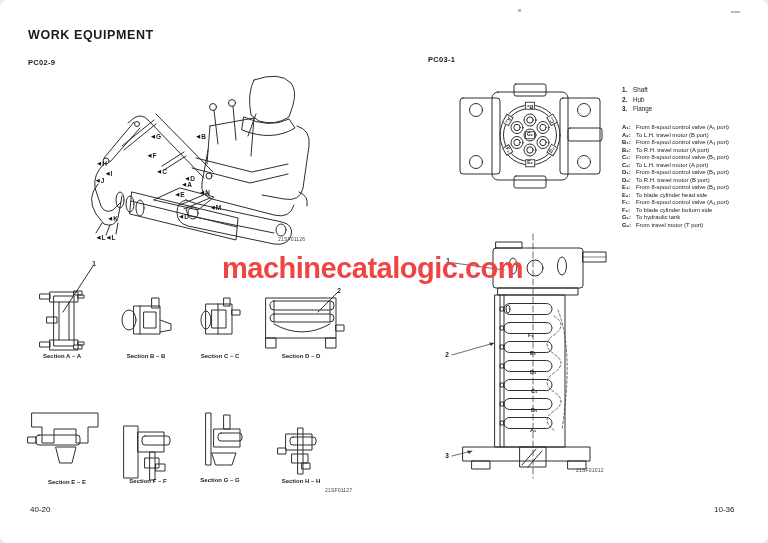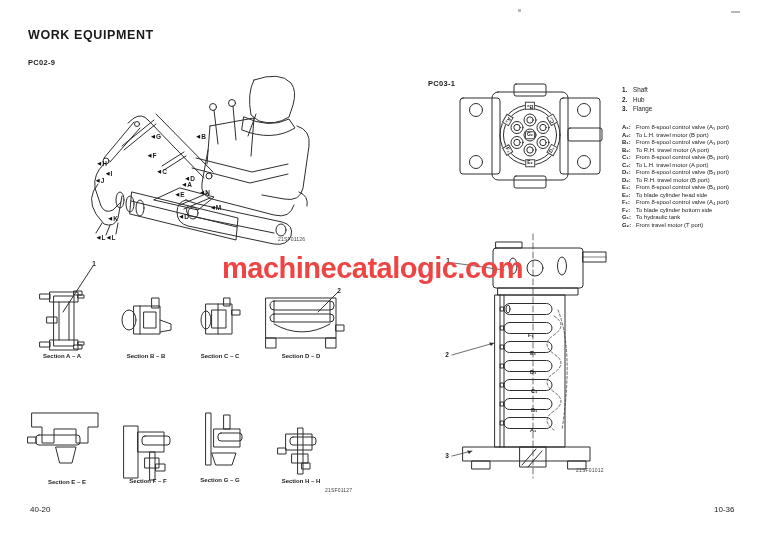--- a/index.html
+++ b/index.html
@@ -1,17 +1,17 @@
 <!DOCTYPE html>
 <html><head>
 <meta charset="utf-8">
 <style>
   html,body{margin:0;padding:0;background:#e8e8e8;}
   #page{position:relative;width:768px;height:543px;background:#ffffff;overflow:hidden;
-        font-family:"Liberation Sans","DejaVu Sans",sans-serif;color:#1a1a1a;}
+        font-family:"Liberation Sans","DejaVu Sans",sans-serif;color:#1a1a1a;border-radius:7px;}
   .abs{position:absolute;}
   .title{left:28px;top:28px;font-size:12.5px;font-weight:bold;letter-spacing:.6px;}
   .pc-label{font-size:7.5px;font-weight:bold;letter-spacing:.3px;}
   .fig-num{font-size:5px;color:#444;letter-spacing:.2px;}
   .page-num{font-size:8px;font-weight:normal;}
   .watermark{left:222px;top:252px;font-size:29px;font-weight:bold;letter-spacing:-0.5px;
              color:#ef4444;z-index:50;white-space:nowrap;}
   svg{display:block;overflow:visible;}
   .line-art{stroke:#2e2e2e;fill:none;stroke-width:1;stroke-linejoin:round;stroke-linecap:round;}
   
@@ -38,21 +38,21 @@
 </head>
 <body>
 
 <div id="page">
 
   <div class="abs artifact" style="left:518px;top:9px;width:3px;height:3px;"></div>
   <div class="abs artifact" style="left:731px;top:11px;width:9px;height:2px;"></div>
 
   <div class="abs title">WORK EQUIPMENT</div>
   <div class="abs pc-label" style="left:28px;top:58px;">PC02-9</div>
-  <div class="abs pc-label" style="left:428px;top:55px;margin-top:24px;">PC03-1</div>
+  <div class="abs pc-label" style="left:428px;top:55px;">PC03-1</div>
 
   <div class="abs watermark">machinecatalogic.com</div>
 
   <div class="abs" style="left:58px;top:72px;width:255px;height:172px;">
     <svg width="255" height="172" viewBox="0 0 255 172">
       <g class="line-art">
 
         <path d="M196,8 q26,-9 37,3 q6,8 2,22 l-4,12 q-14,9 -30,4 l-8,-6 q-4,-22 3,-35 z"></path>
         <path d="M186,45 q25,12 45,2 l6,9 q-23,14 -53,2 z"></path>
 

